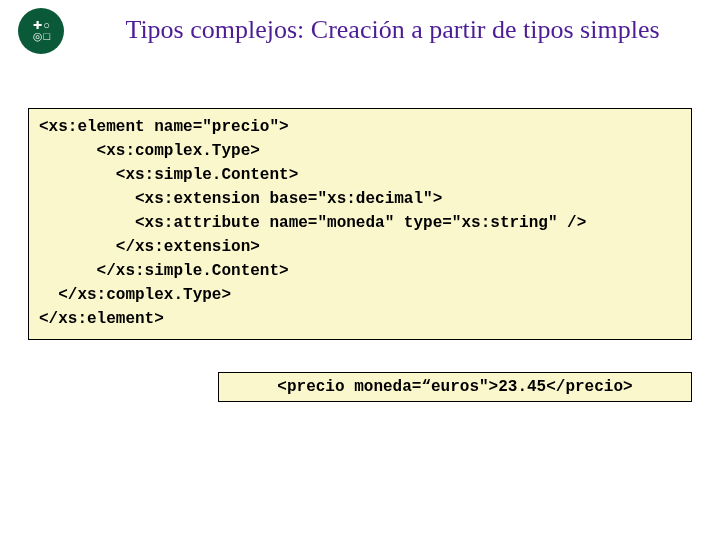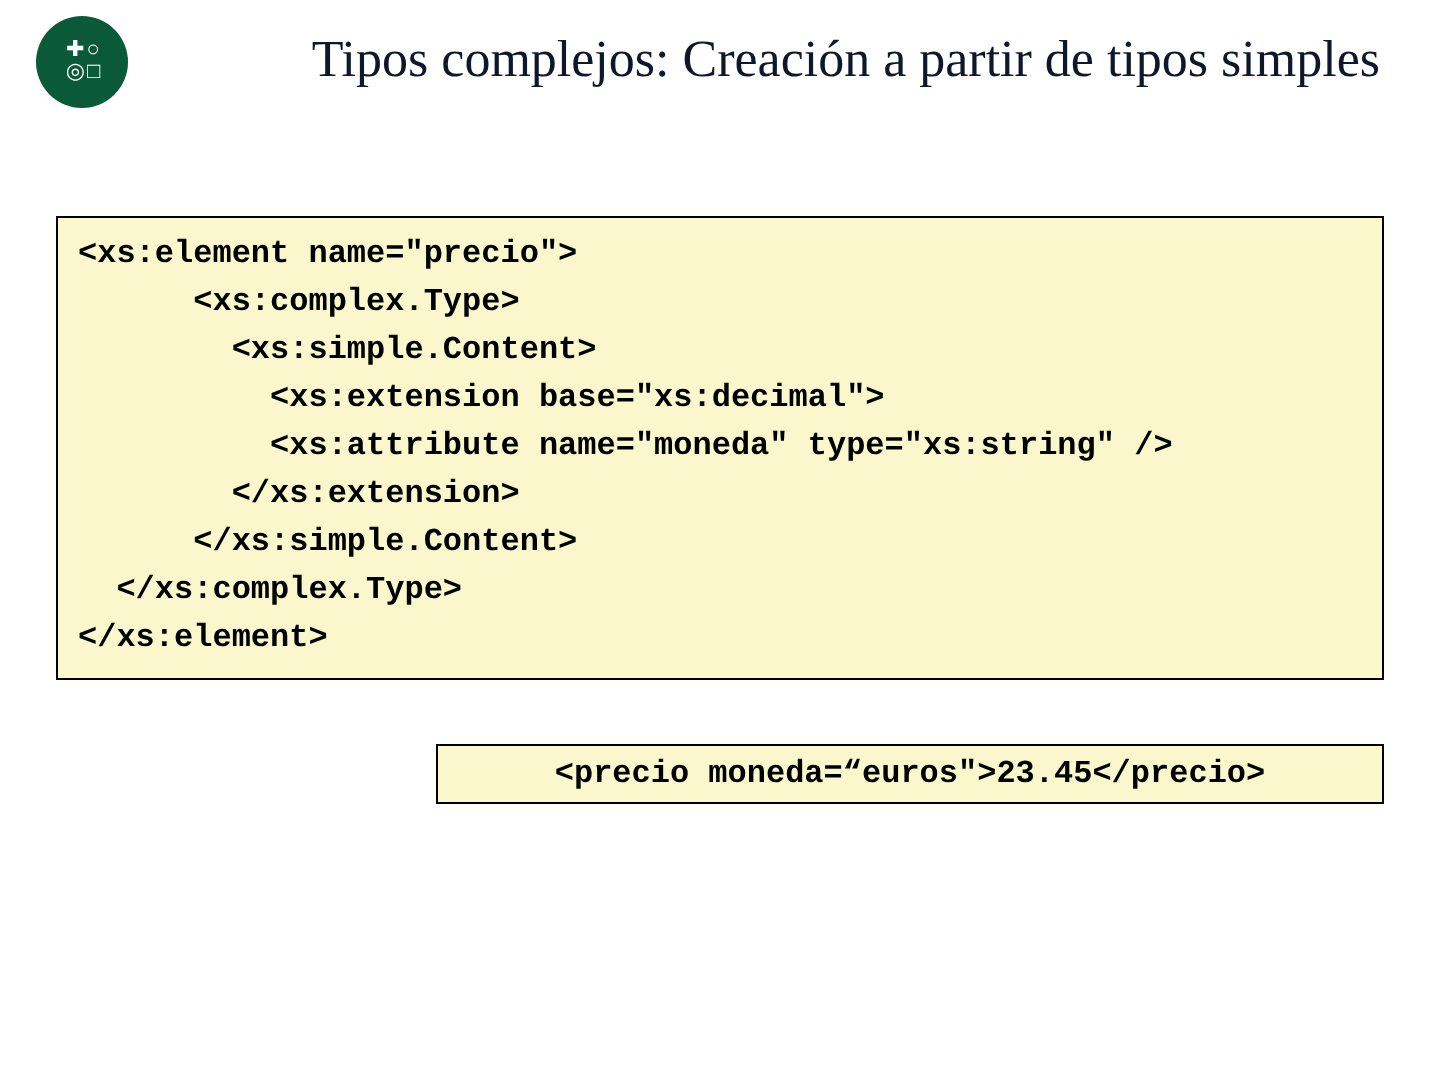--- a/index.html
+++ b/index.html
@@ -37,24 +37,24 @@
     text-align: center;
     letter-spacing: -1px;
   }
   .logo-row1::before { content: "\271A\00A0\25CB"; }
   .logo-row2::before { content: "\25CE\00A0\25A1"; }
   .title {
     position: absolute;
     top: 14px;
     left: 95px;
     right: 30px;
-    text-align: right;
+    text-align: center;
     font-size: 26px;
     line-height: 32px;
-    color: #0f172a;
+    color: #4c1d95;
   }
   .code-block {
     position: absolute;
     top: 108px;
     left: 28px;
     width: 664px;
     box-sizing: border-box;
     background: #fbf7cc;
     border: 1px solid #000;
     padding: 6px 10px 8px 10px;

